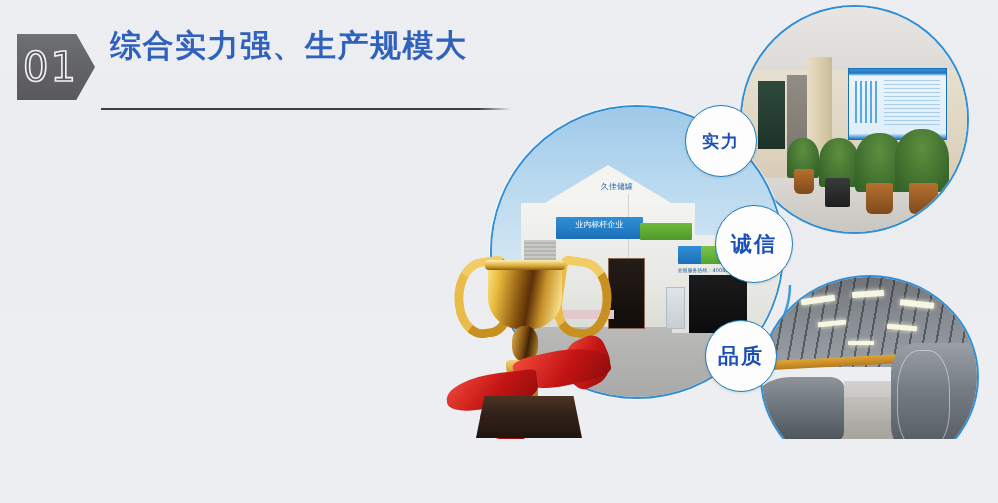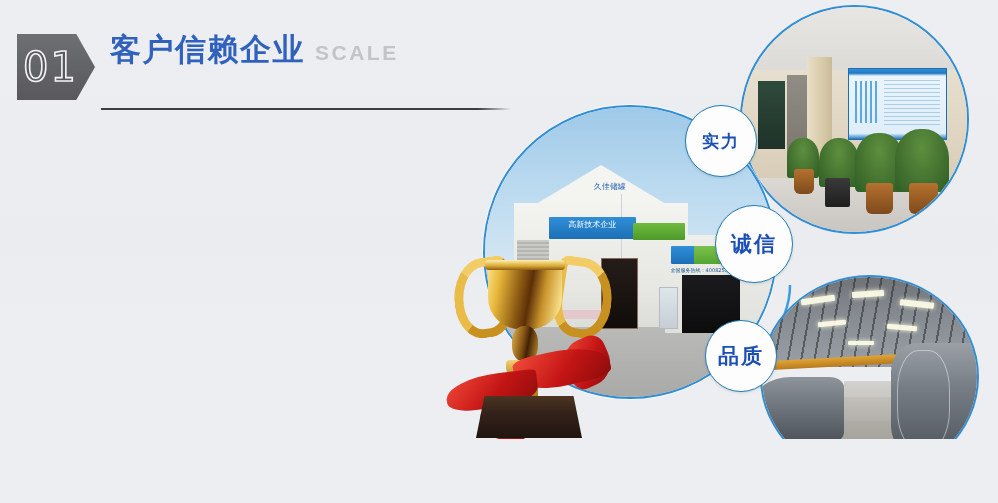--- a/index.html
+++ b/index.html
@@ -64,21 +64,21 @@
 
   
   .cluster{position:absolute;left:440px;top:0;width:558px;height:503px;}
 
   .circ{position:absolute;border-radius:50%;overflow:hidden;}
 
   
   .connector{position:absolute;left:0;top:0;width:558px;height:503px;}
 
   
-  .c-main{left:43px;top:105px;width:290px;height:290px;border:2px solid #2f8ed4;
+  .c-main{left:50px;top:105px;width:290px;height:290px;border:2px solid #2f8ed4;
           box-shadow:0 0 0 1px rgba(255,255,255,.6);}
   
   .c-office{left:300px;top:5px;width:225px;height:225px;border:2px solid #2f8ed4;}
   
   .c-shop{left:320px;top:275px;width:215px;height:200px;border:2px solid #2f8ed4;}
 
   .ph{position:absolute;left:0;top:0;width:100%;height:100%;}
 
   
   .f-sky{position:absolute;left:0;top:0;width:100%;height:58%;
@@ -215,23 +215,21 @@
 </head>
 <body>
 
 <div id="stage">
 
   <div class="badge-01">
     <span>01</span>
   </div>
 
   <div class="title-wrap">
-    <div class="title-l2">
-      <span>客户信赖企业</span><span class="title-en">SCALE</span>
-    </div>
+    <div class="title-l1">综合实力强、生产规模大</div>
   </div>
   <div class="title-rule"></div>
 
 
   <div class="cluster">
 
     <svg class="connector" viewBox="0 0 558 503">
       <path d="M250 150 C 280 170, 290 200, 300 230" stroke="#3f9bdc" stroke-width="2.5" fill="none"></path>
       <path d="M300 250 C 290 290, 280 310, 280 340" stroke="#3f9bdc" stroke-width="2.5" fill="none"></path>
       <path d="M320 140 C 340 150, 350 170, 352 200" stroke="#3f9bdc" stroke-width="2.5" fill="none"></path>
@@ -285,21 +283,21 @@
     <div class="circ c-main">
       <div class="ph">
         <div class="f-sky"></div>
         <div class="f-ground"></div>
         <div class="f-gable"></div>
         <div class="f-bldg"></div>
         <div class="f-bldg2"></div>
         <div class="f-shutter"></div>
         <div class="f-pole"></div>
         <div class="f-sign-top">久佳储罐</div>
-        <div class="f-sign-blue">高新技术企业</div>
+        <div class="f-sign-blue">业内标杆企业</div>
         <div class="f-sign-green"></div>
         <div class="f-door1"></div>
         <div class="f-pink"></div>
         <div class="f-sign-b2"></div>
         <div class="f-sign-g2"></div>
         <div class="f-phone">全国服务热线：4008255586</div>
         <div class="f-door2"></div>
         <div class="f-booth"></div>
       </div>
     </div>

